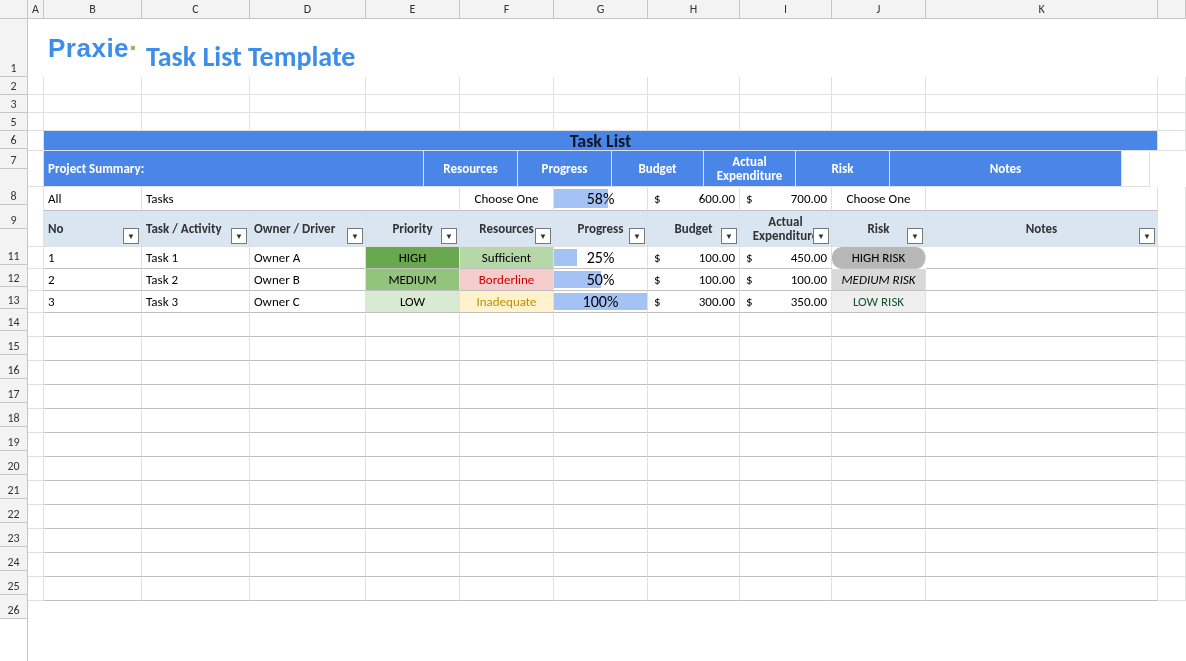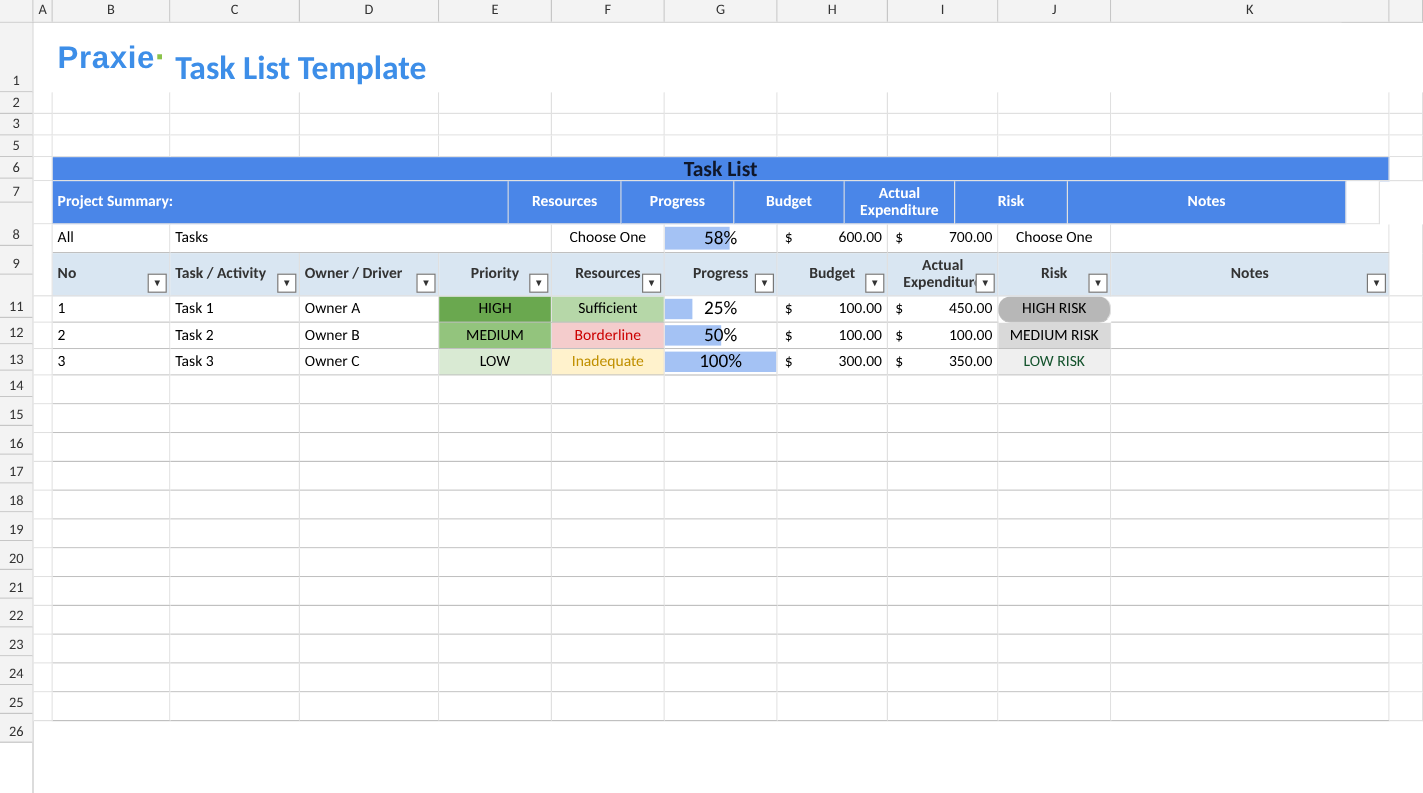--- a/index.html
+++ b/index.html
@@ -131,21 +131,21 @@
   .h20 { height: 20px; }
 
   
   .b-high   { background: #6aa84f !important; color: #000; justify-content: center; }
   .b-med    { background: #93c47d !important; color: #000; justify-content: center; }
   .b-low    { background: #d9ead3 !important; color: #000; justify-content: center; }
   .b-suff   { background: #b6d7a8 !important; color: #000; justify-content: center; }
   .b-bord   { background: #f4cccc !important; color: #c00; justify-content: center; }
   .b-inad   { background: #fff2cc !important; color: #c09000; justify-content: center; }
   .r-high   { background: #b7b7b7 !important; color: #000; justify-content: center; border-radius: 10px; }
-  .r-med    { background: #d9d9d9 !important; color: #000; justify-content: center; }
+  .r-med    { background: #d9d9d9 !important; color: #000; justify-content: center; font-style: italic; }
   .r-low    { background: #efefef !important; color: #14532d; justify-content: center; }
 
   .progress-cell {
     position: relative;
     padding: 0 !important;
   }
   .progbar {
     position: absolute;
     left: 0; top: 2px; bottom: 2px;
     background: #a4c2f4;

